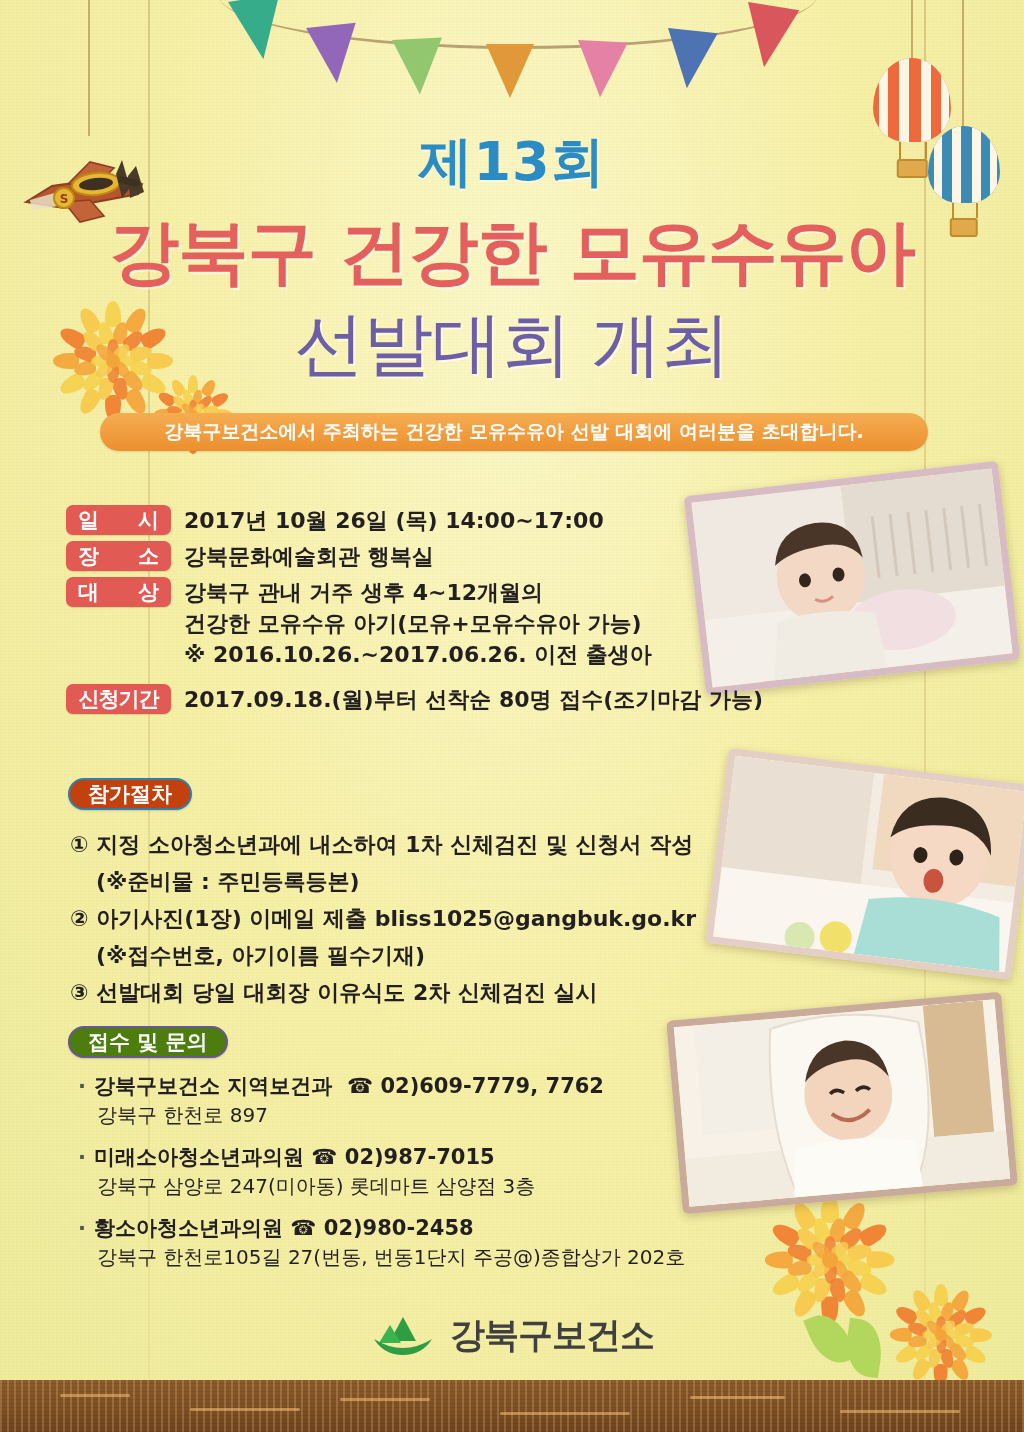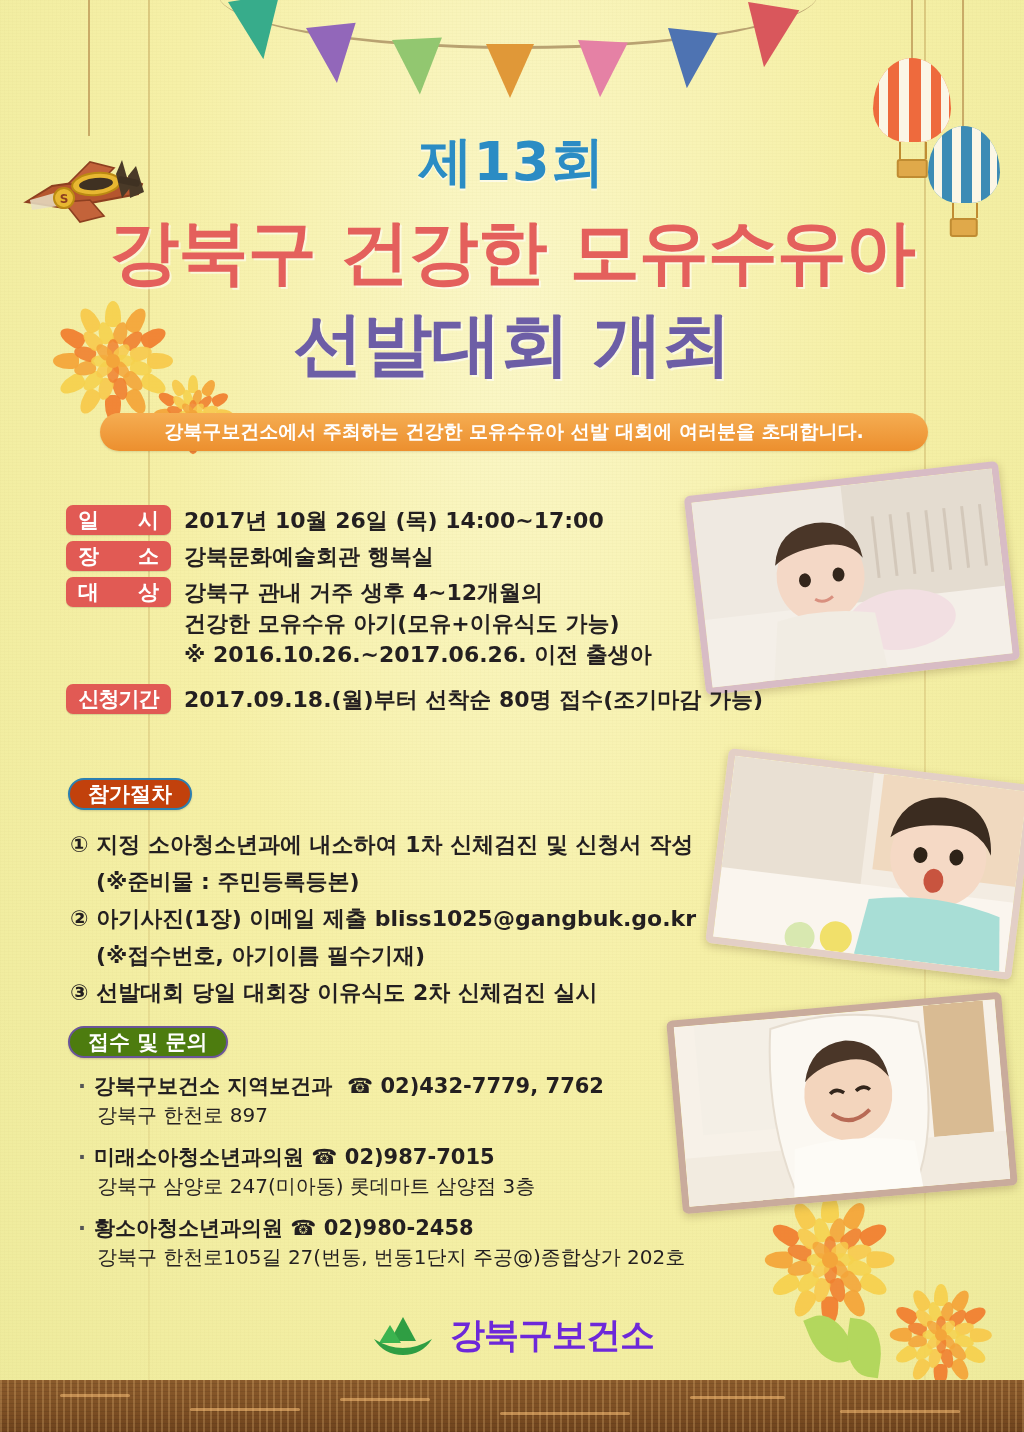--- a/index.html
+++ b/index.html
@@ -83,21 +83,21 @@
     font-size:54px;font-weight:bold;color:#2b8cc4;letter-spacing:1px;
     text-shadow:0 2px 0 rgba(255,255,255,.6);
   }
   .title1{
     position:absolute;left:0;right:0;top:206px;text-align:center;
     font-size:70px;font-weight:bold;color:#e4605c;letter-spacing:-1px;
     text-shadow:2px 2px 0 rgba(255,255,255,.55);
   }
   .title2{
     position:absolute;left:0;right:0;top:298px;text-align:center;
-    font-size:70px;font-weight:bold;color:#6d5ea6;letter-spacing:-1px;
+    font-size:70px;font-weight:normal;color:#6d5ea6;letter-spacing:-1px;
     text-shadow:2px 2px 0 rgba(255,255,255,.55);
   }
 
   
   .subbanner{
     position:absolute;left:100px;top:413px;width:828px;height:38px;
     border-radius:19px;
     background:linear-gradient(to bottom,#f4a martin,#ef9a3c);
     background:linear-gradient(to bottom,#f5ad52,#ec8f2e);
     color:#ffffff;font-size:19px;font-weight:bold;
@@ -145,21 +145,21 @@
     position:absolute;overflow:hidden;
     box-shadow:0 3px 9px rgba(120,100,60,.33);
     box-sizing:border-box;
   }
   .photo .inner{position:absolute;inset:0;overflow:hidden;}
 
   
   .logo{position:absolute;left:0;right:0;top:1312px;display:flex;
     align-items:center;justify-content:center;gap:14px;}
   .logo .mark{width:66px;height:46px;position:relative;}
-  .logo .name{font-size:35px;font-weight:bold;color:#6d28d9;letter-spacing:-1px;}
+  .logo .name{font-size:35px;font-weight:bold;color:#404040;letter-spacing:-1px;}
 </style>
 </head>
 <body>
 
 <div id="poster">
 
   <div class="wall"></div>
   <div class="wall-seam" style="left:148px"></div>
   <div class="wall-seam" style="left:924px"></div>
 
@@ -469,21 +469,21 @@
       </div>
     </div>
 
     <div class="row">
       <div class="badge">
         <span>대</span>
         <span>상</span>
       </div>
       <div class="rowtext">
         <div>강북구 관내 거주 생후 4~12개월의</div>
-        <div>건강한  모유수유 아기(모유+이유식도 가능)</div>
+        <div>건강한  모유수유 아기(모유+모유수유아 가능)</div>
         <div>※ 2016.10.26.~2017.06.26. 이전 출생아</div>
       </div>
     </div>
 
     <div class="row" style="margin-top:14px">
       <div class="badge wide">신청기간</div>
       <div class="rowtext">
         <div>2017.09.18.(월)부터 선착순 80명 접수(조기마감 가능)</div>
       </div>
     </div>
@@ -497,21 +497,21 @@
     <div>② 아기사진(1장) 이메일 제출  bliss1025@gangbuk.go.kr</div>
     <div class="sub">(※접수번호, 아기이름 필수기재)</div>
     <div>③ 선발대회 당일 대회장 이유식도 2차 신체검진 실시</div>
   </div>
 
   <div class="sechead purple" style="left:68px;top:1026px">접수 및 문의</div>
   <div class="contacts">
 
     <div class="contact">
       <div class="cline1">
-        <span class="dot">·</span><span>강북구보건소 지역보건과</span>&nbsp;&nbsp;<span class="tel">☎</span>&nbsp;<span>02)432-7779, 7762</span>
+        <span class="dot">·</span><span>강북구보건소 지역보건과</span>&nbsp;&nbsp;<span class="tel">☎</span>&nbsp;<span>02)609-7779, 7762</span>
       </div>
       <div class="cline2">강북구 한천로 897</div>
     </div>
 
     <div class="contact">
       <div class="cline1">
         <span class="dot">·</span><span>미래소아청소년과의원</span>&nbsp;<span class="tel">☎</span>&nbsp;<span>02)987-7015</span>
       </div>
       <div class="cline2">강북구 삼양로 247(미아동) 롯데마트 삼양점 3층</div>
     </div>

